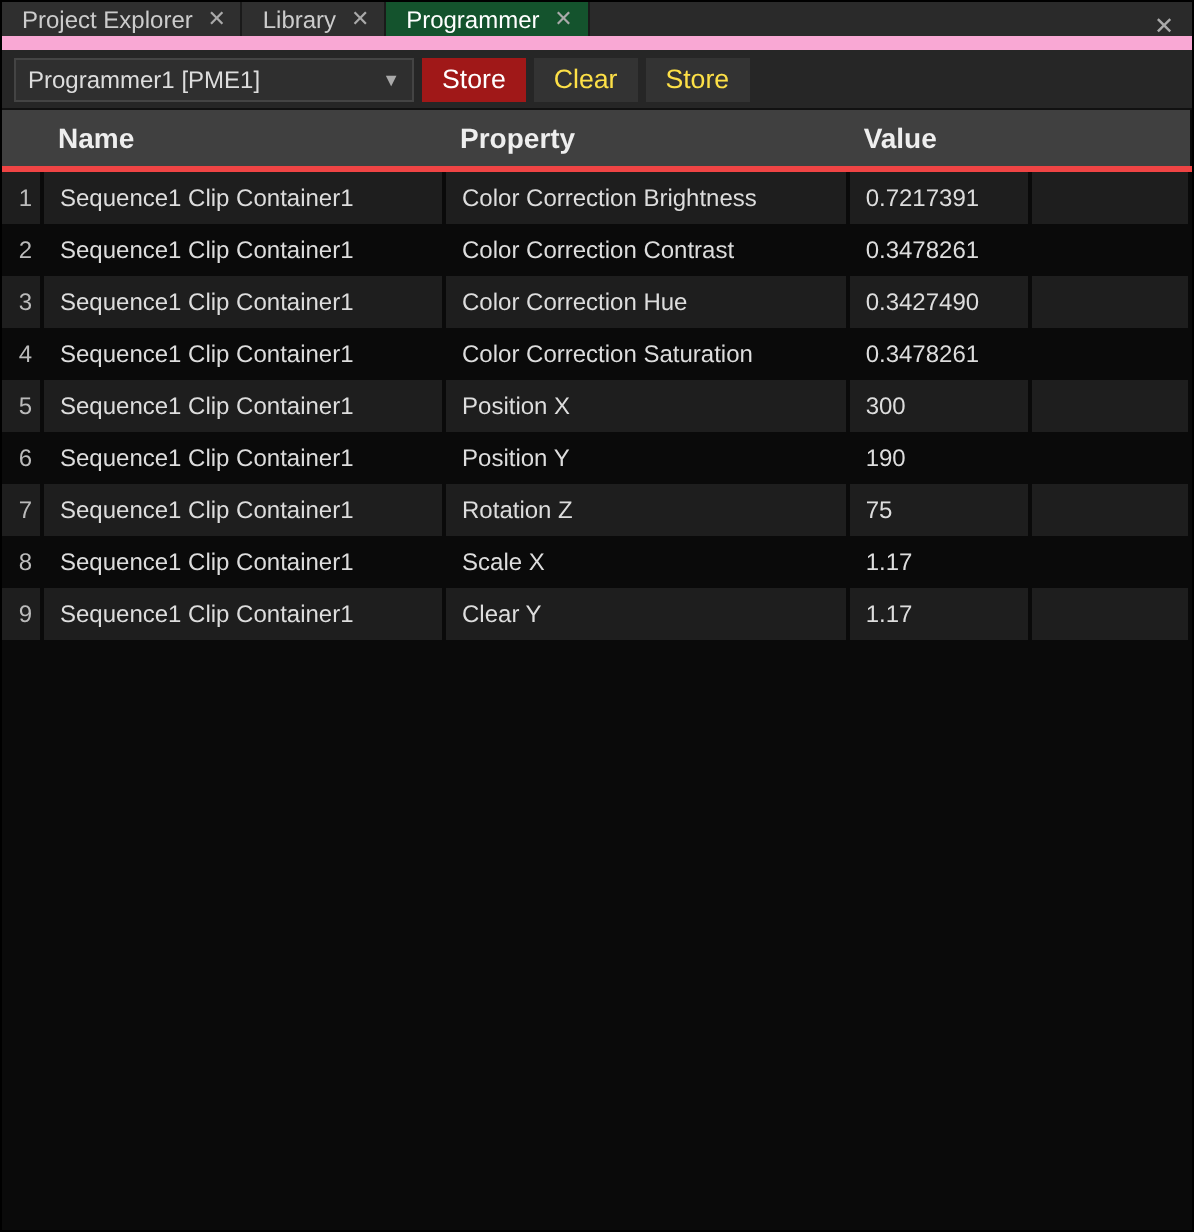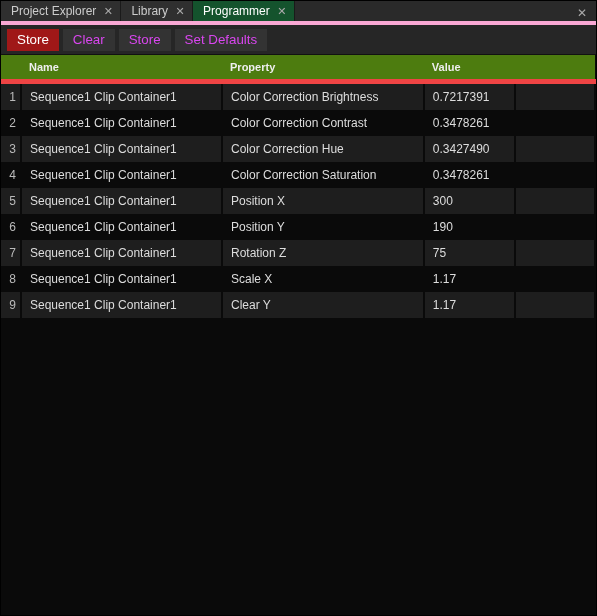--- a/index.html
+++ b/index.html
@@ -11,21 +11,21 @@
     width: 597px;
     height: 616px;
     overflow: hidden;
     border: 1px solid #000;
   }
   .tabbar {
     display: flex;
     align-items: flex-end;
     background: #2a2a2a;
     height: 24px;
-    border-bottom: 4px solid #f9a8d4;
+    border-bottom: 7px solid #f9a8d4;
     position: relative;
   }
   .tab {
     display: flex;
     align-items: center;
     padding: 0 6px 0 10px;
     height: 100%;
     color: #ccc;
     cursor: pointer;
     border-right: 1px solid #1a1a1a;
@@ -77,47 +77,47 @@
     cursor: pointer;
   }
   .dropdown .arrow {
     font-size: 9px;
     color: #aaa;
   }
   .btn {
     height: 22px;
     padding: 0 10px;
     background: #333;
-    color: #d946ef;
+    color: #fde047;
     border: none;
     cursor: pointer;
     display: flex;
     align-items: center;
   }
   .btn.store {
     background: #a01818;
     color: #fff;
   }
   .table-wrap {
     background: #0a0a0a;
     height: calc(616px - 24px - 30px - 2px);
     overflow: auto;
   }
   table {
     border-collapse: collapse;
     width: 100%;
   }
   thead th {
-    background: #4d7c0f;
+    background: #404040;
     color: #eee;
     font-weight: 600;
     text-align: left;
     padding: 6px 8px;
-    font-size: 11px;
-    border-bottom: 5px solid #ef4444;
+    font-size: 14px;
+    border-bottom: 3px solid #ef4444;
   }
   th.rownum-h { width: 20px; }
   tbody tr:nth-child(odd) td { background: #1e1e1e; }
   tbody tr:nth-child(even) td { background: #0a0a0a; }
   tbody tr:nth-child(odd) td.rownum { background: #1e1e1e; }
   tbody tr:nth-child(even) td.rownum { background: #0a0a0a; }
   td {
     padding: 6px 8px;
     border-right: 2px solid #0a0a0a;
     color: #ddd;
@@ -144,24 +144,27 @@
     <span class="close">✕</span>
   </div>
   <div class="tab active">
     <span>Programmer</span>
     <span class="close">✕</span>
   </div>
   <div class="panel-close">✕</div>
 </div>
 
 <div class="toolbar">
+  <div class="dropdown">
+    <span>Programmer1 [PME1]</span>
+    <span class="arrow">▼</span>
+  </div>
   <button class="btn store">Store</button>
   <button class="btn">Clear</button>
   <button class="btn">Store</button>
-  <button class="btn">Set Defaults</button>
 </div>
 
 <div class="table-wrap">
   <table>
     <thead>
       <tr>
         <th class="rownum-h"></th>
         <th>Name</th>
         <th>Property</th>
         <th>Value</th>

